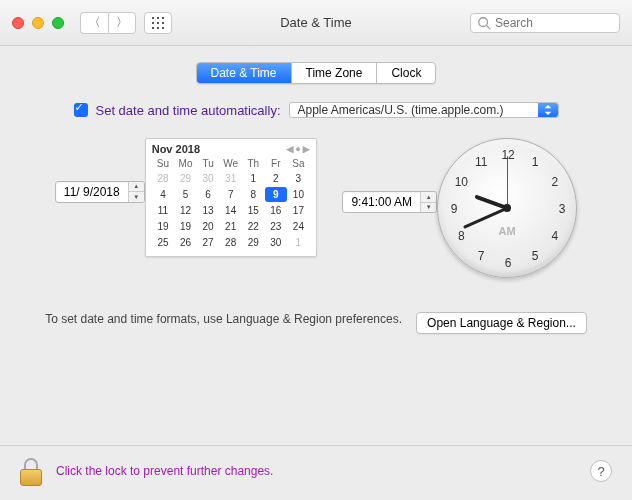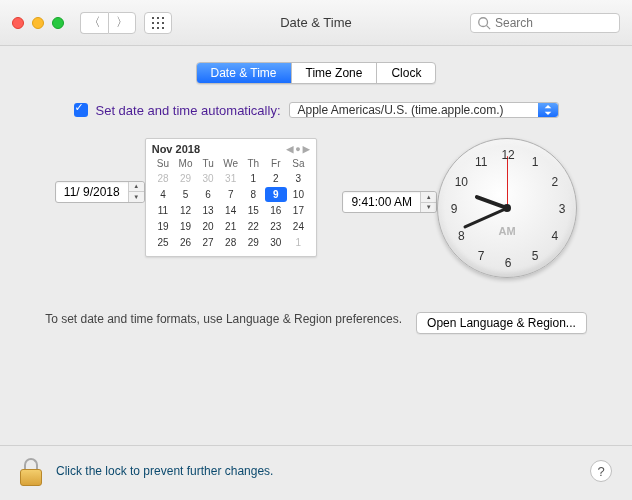--- a/index.html
+++ b/index.html
@@ -67,21 +67,21 @@
 .clock .pin{position:absolute;left:50%;top:50%;width:8px;height:8px;background:#222;border-radius:50%;transform:translate(-50%,-50%);}
 
 .formatsrow { display:flex; align-items:flex-start; justify-content:center; gap:14px; margin-top:34px;}
 .formatsrow span { font-size:12px; color:#444;}
 .obtn { background:#fff; border:1px solid #bfbfbf; border-radius:4px; padding:3px 10px; font-size:12px; box-shadow:0 1px 1px rgba(0,0,0,.05);}
 
 .footer { position:absolute; left:0; right:0; bottom:0; padding:10px 20px 14px; display:flex; align-items:center; border-top:1px solid #d0d0d0; background:#ececec;}
 .lock { width:26px;height:30px; position:relative; margin-right:10px;}
 .lock .body{position:absolute;bottom:0;width:22px;height:17px;background:linear-gradient(#f3cd6c,#d9a33a);border:1px solid #b8872a;border-radius:3px;}
 .lock .sh{position:absolute;top:2px;left:4px;width:14px;height:14px;border:2px solid #a8a8a8;border-bottom:none;border-radius:8px 8px 0 0;}
-.footer .txt{font-size:12px;color:#0c4a6e;}
+.footer .txt{font-size:12px;color:#a21caf;}
 .help{margin-left:auto;width:22px;height:22px;border:1px solid #bfbfbf;border-radius:50%;background:#fff;font-size:13px;color:#555;display:flex;align-items:center;justify-content:center;}
 </style>
 </head>
 <body>
 
 <div class="titlebar">
   <div class="traffic">
     <span class="red"></span>
     <span class="yellow"></span>
     <span class="green"></span>

